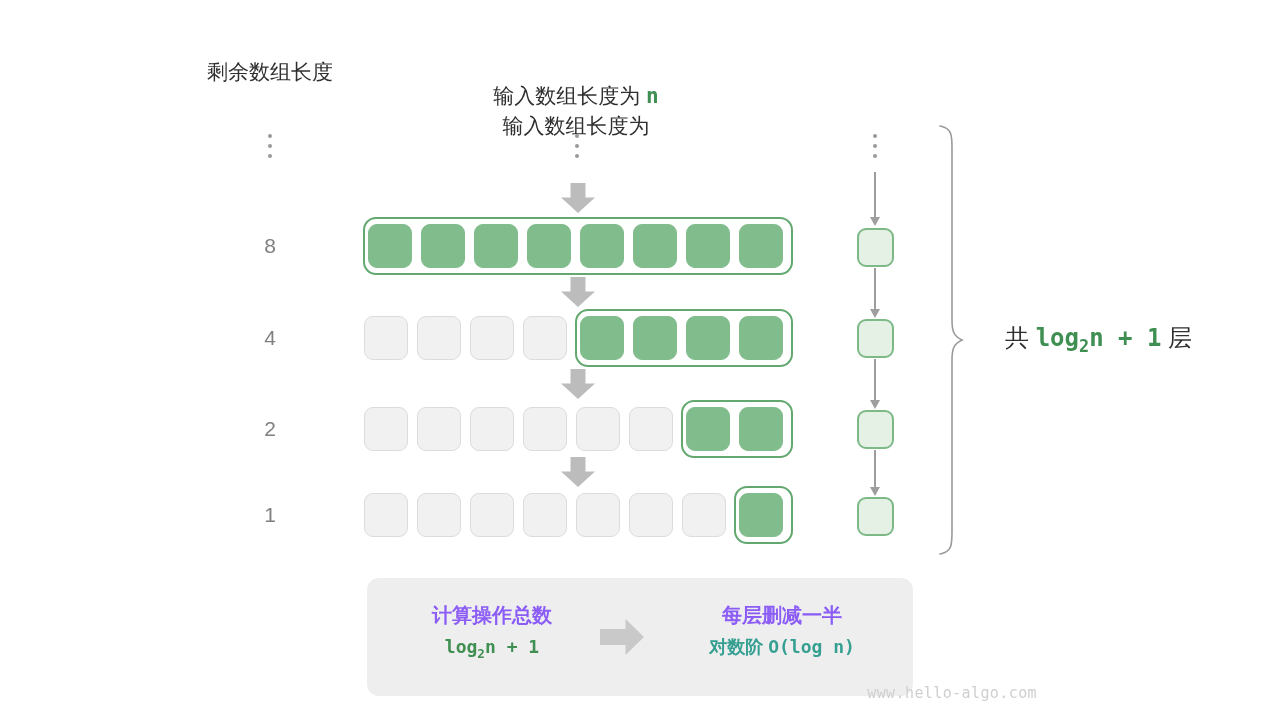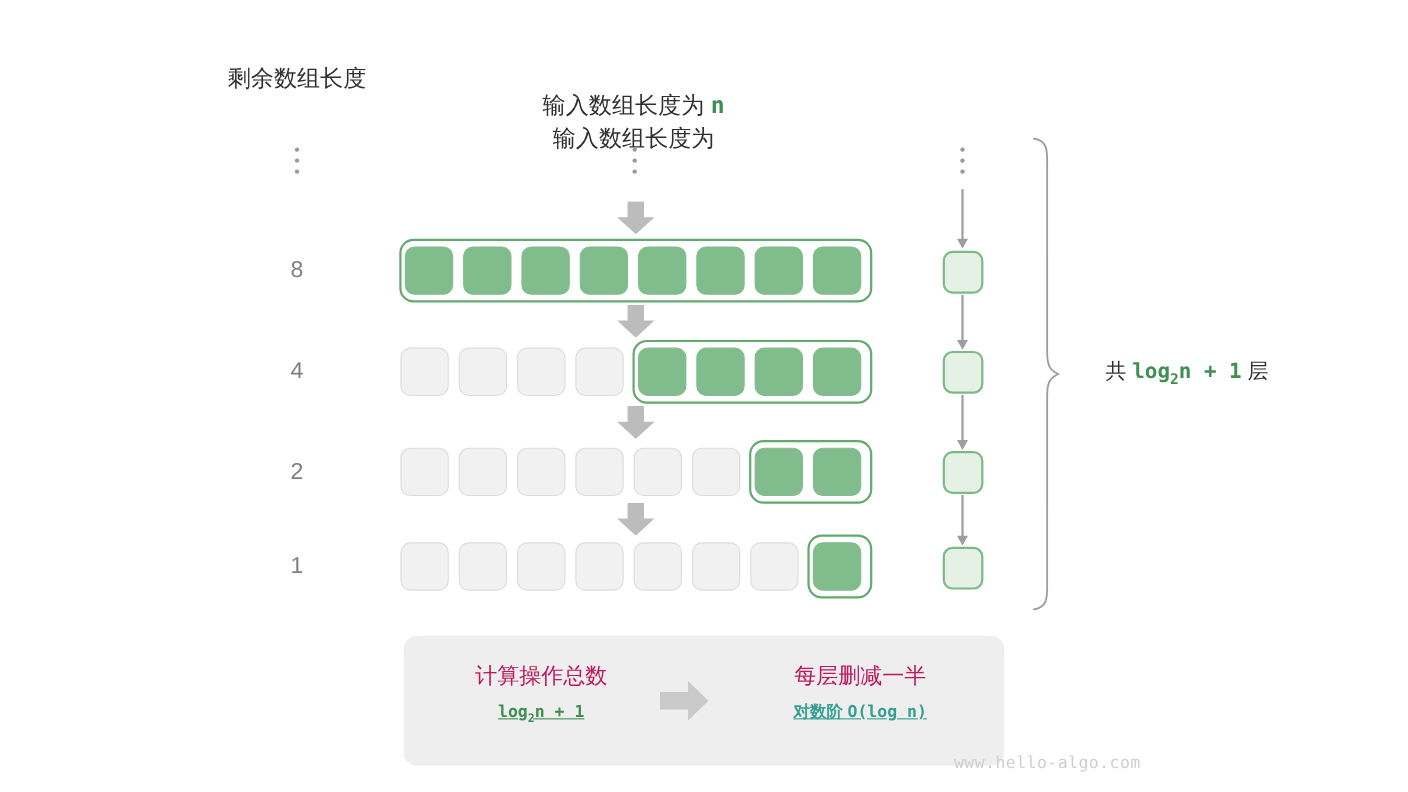--- a/index.html
+++ b/index.html
@@ -123,21 +123,21 @@
     width: 0; height: 0;
     border-left: 5px solid transparent;
     border-right: 5px solid transparent;
     border-top: 9px solid #9e9e9e;
   }
 
   
   .brace-svg { position: absolute; }
   .brace-label {
     position: absolute;
-    font-size: 19px;
+    font-size: 24px;
     color: #2f2f2f;
     white-space: nowrap;
     line-height: 28px;
   }
 
   
   .summary {
     position: absolute;
     left: 367px;
     top: 578px;
@@ -146,32 +146,31 @@
     background: #eeeeee;
     border-radius: 12px;
   }
   .sum-col {
     position: absolute;
     text-align: center;
     width: 220px;
   }
   .sum-title {
     font-size: 20px;
-    font-weight: normal;
-    color: #be185d;
+    font-weight: bold;
+    color: #8b5cf6;
     line-height: 30px;
     white-space: nowrap;
   }
   .sum-value {
     font-family: "DejaVu Sans Mono", "Liberation Mono", monospace;
-    font-size: 15px;
+    font-size: 18px;
     font-weight: bold;
     line-height: 34px;
     white-space: nowrap;
-    text-decoration: underline;
   }
   .sum-value sub { font-size: 0.7em; }
   .val-green { color: #3f8f52; }
   .val-teal  { color: #35a092; }
   .sum-value .cn {
     font-family: "Liberation Sans", "DejaVu Sans", sans-serif;
   }
   .sum-arrow {
     position: absolute;
     width: 44px;

